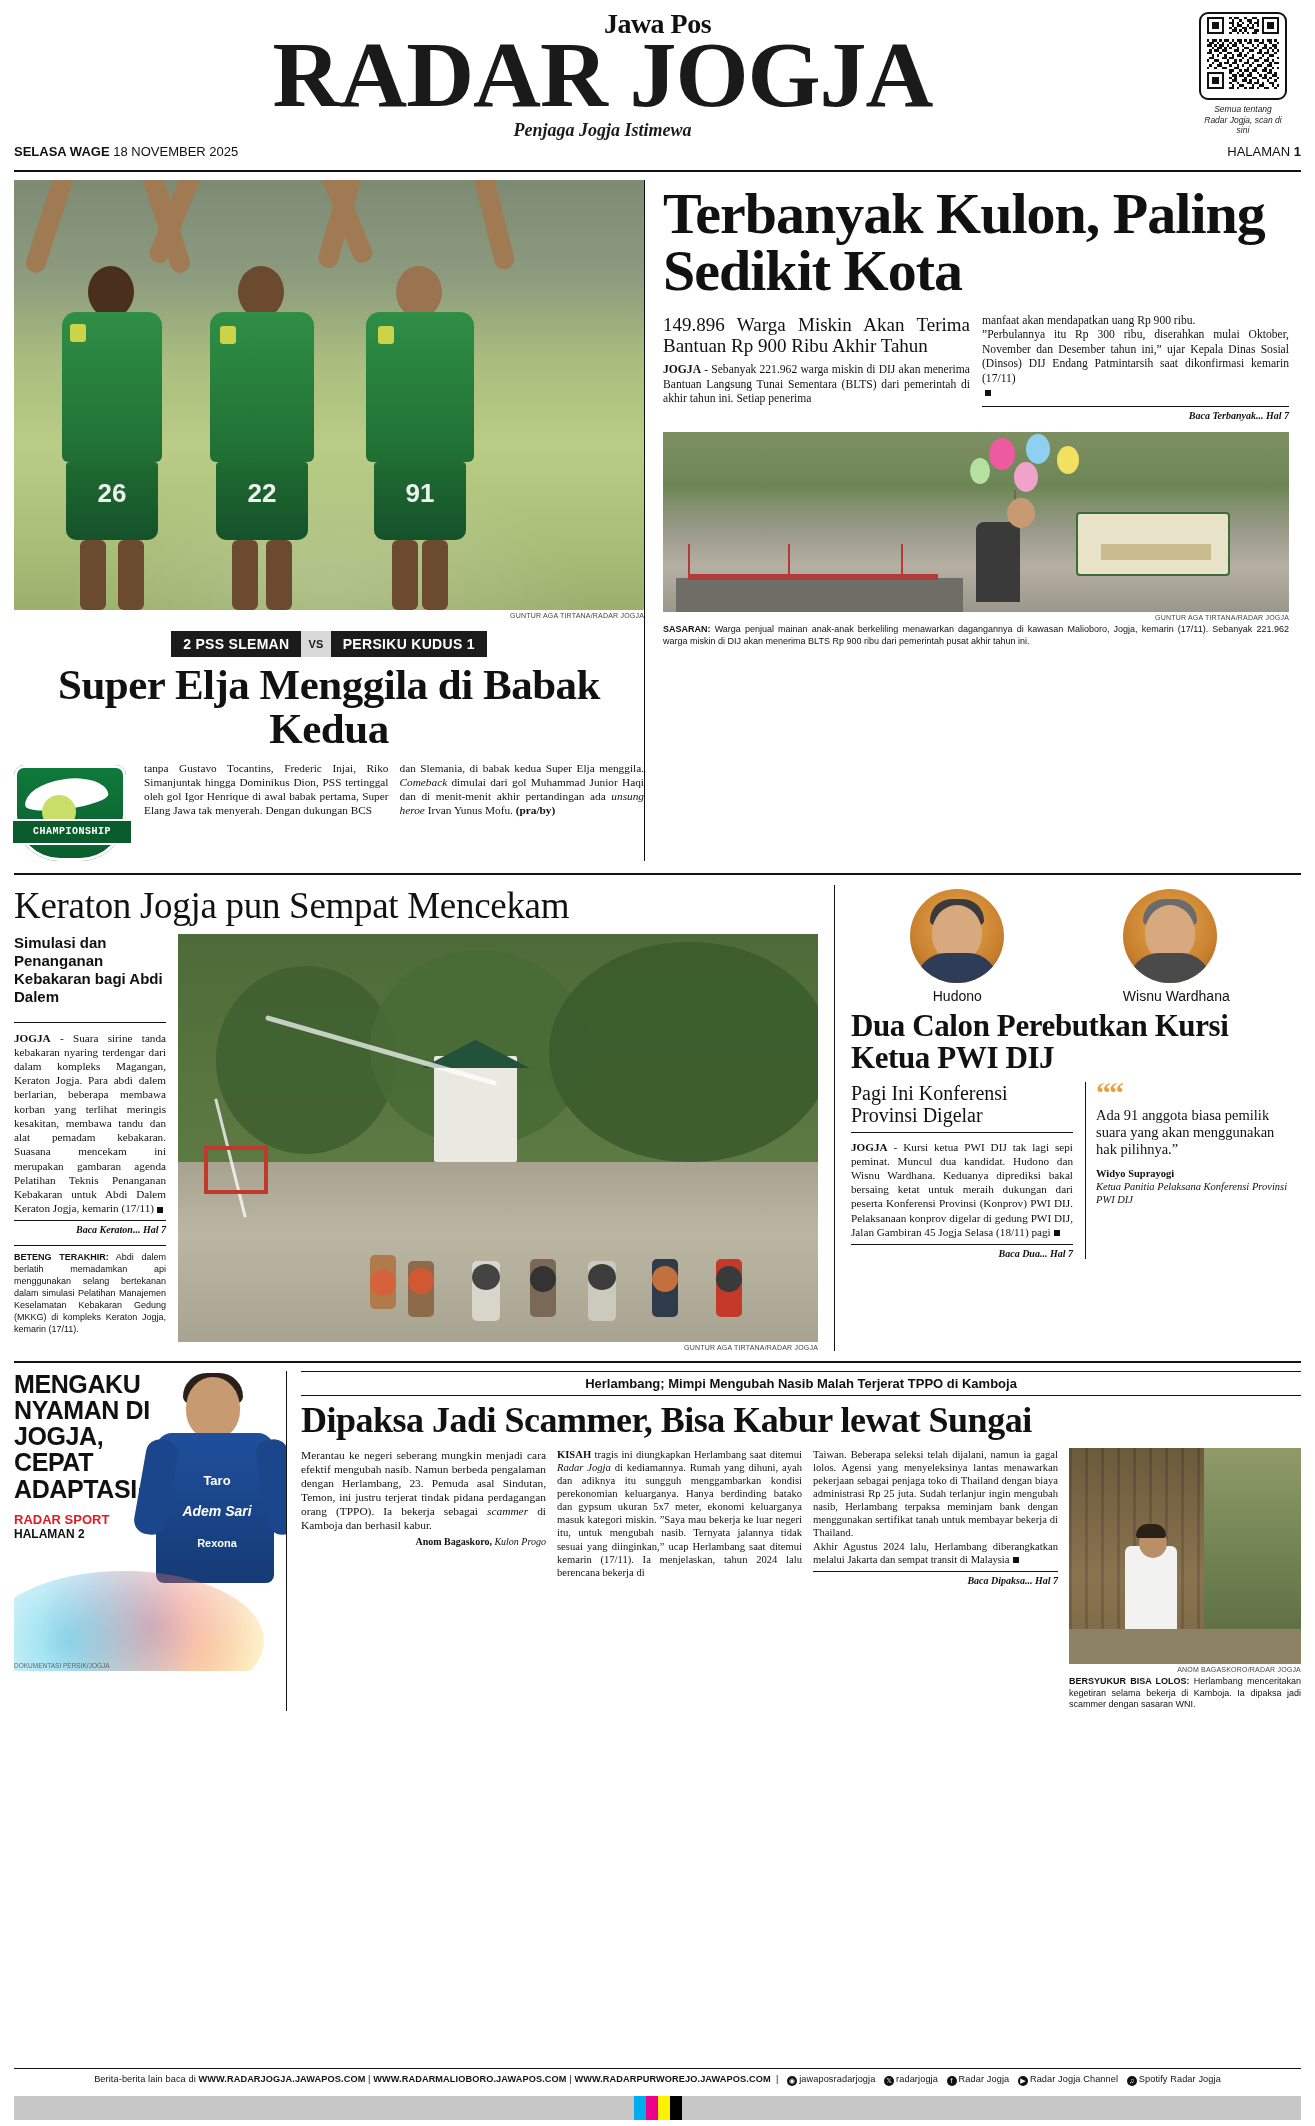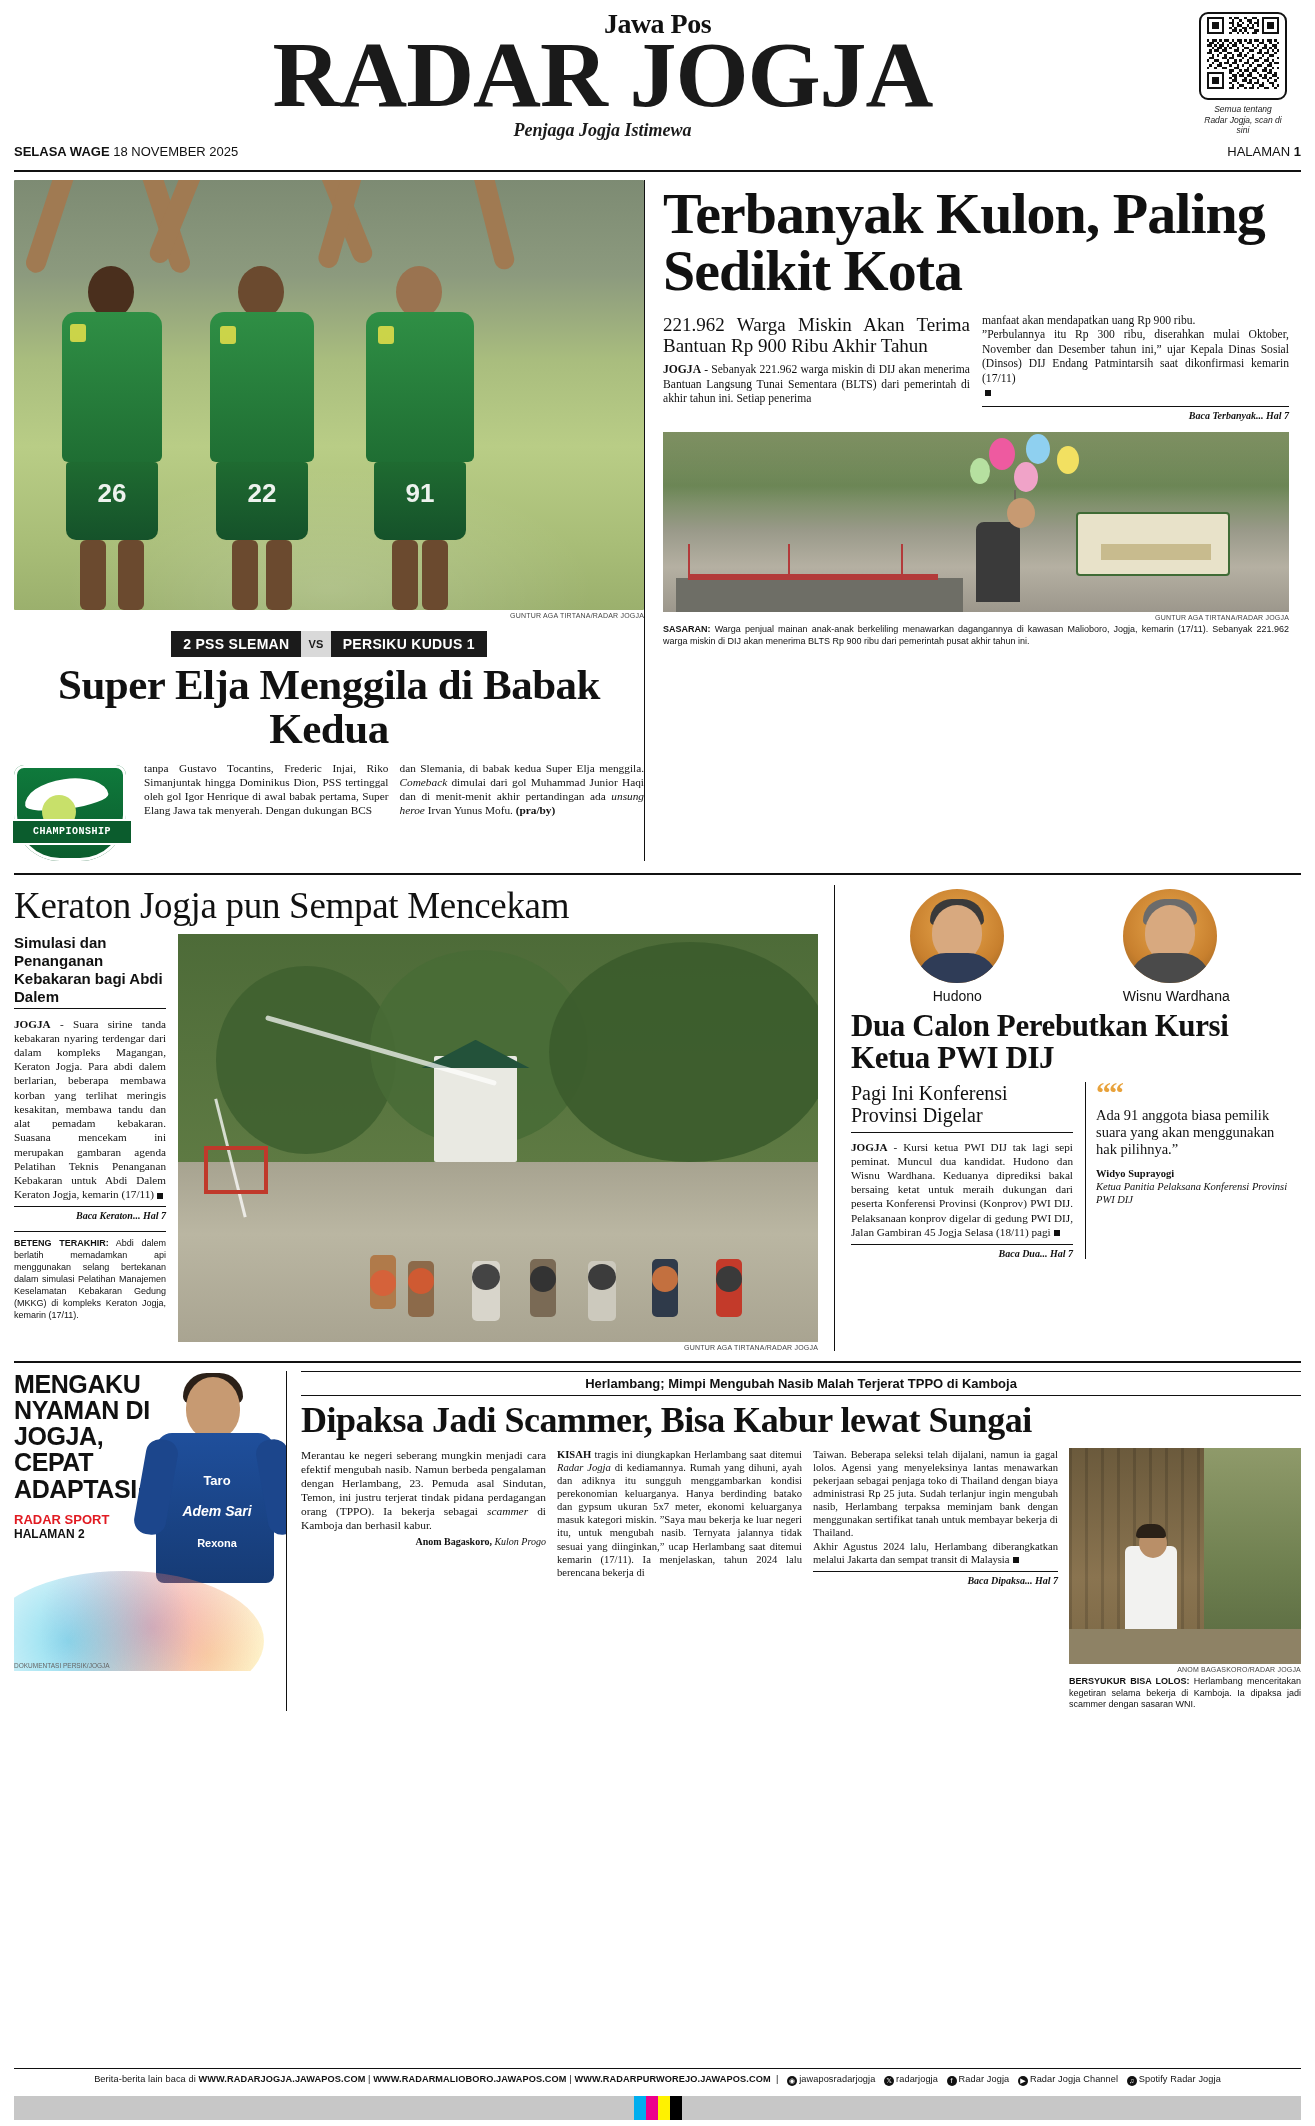--- a/index.html
+++ b/index.html
@@ -89,21 +89,21 @@
   .hr-thick{border:0;border-top:2px solid #111;margin:12px 0 0;}
 
   
   .grid-mid{display:flex;margin-top:10px;}
   .mid-left{width:820px;padding-right:16px;box-sizing:border-box;}
   .mid-right{width:455px;padding-left:16px;border-left:1.5px solid #111;box-sizing:border-box;}
 
   h2.keraton{font-family:"Liberation Serif",serif;font-weight:400;font-size:37px;line-height:1.05;margin:2px 0 8px;letter-spacing:-.3px;}
   .keraton-flex{display:flex;gap:12px;}
   .keraton-col{width:152px;flex:none;}
-  .deck{font-family:"Liberation Sans",sans-serif;font-weight:bold;font-size:15px;line-height:1.2;margin-bottom:8px;border-bottom:1px solid #111;padding-bottom:2px;}
+  .deck{font-family:"Liberation Sans",sans-serif;font-weight:bold;font-size:15px;line-height:1.2;margin-bottom:8px;border-bottom:1px solid #111;padding-bottom:16px;}
   .bodytext{font-size:11.2px;line-height:1.27;text-align:justify;}
   .bodytext b{font-weight:bold;}
   .fire-photo{flex:1;height:408px;
     background:
       radial-gradient(ellipse 30% 60% at 42% 45%, rgba(255,255,255,.55), transparent 60%),
       linear-gradient(#7f9a62 0%,#6d8a52 25%,#8e9c72 50%,#a9a590 68%,#9aa083 85%,#87916f 100%);
     position:relative;overflow:hidden;}
 
   
   .faces{display:flex;justify-content:space-around;margin:4px 0 6px;}
@@ -477,21 +477,21 @@
           <div class="c">tanpa Gustavo Tocantins, Frederic Injai, Riko Simanjuntak hingga Dominikus Dion, PSS tertinggal oleh gol Igor Henrique di awal babak pertama, Super Elang Jawa tak menyerah. Dengan dukungan BCS</div>
           <div class="c">dan Slemania, di babak kedua Super Elja menggila. <i>Comeback</i> dimulai dari gol Muhammad Junior Haqi dan di menit-menit akhir pertandingan ada <i>unsung heroe</i> Irvan Yunus Mofu. <b>(pra/by)</b></div>
         </div>
       </div>
     </div>
 
     <div class="col-right">
       <h1 class="hl-right">Terbanyak Kulon, Paling Sedikit Kota</h1>
       <div class="sub2">
         <div class="c">
-          <div class="kicker">221.962 Warga Miskin Akan Terima Bantuan Rp 900 Ribu Akhir Tahun</div>
+          <div class="kicker">149.896 Warga Miskin Akan Terima Bantuan Rp 900 Ribu Akhir Tahun</div>
           <div><b>JOGJA</b> - Sebanyak 221.962 warga miskin di DIJ akan menerima Bantuan Langsung Tunai Sementara (BLTS) dari pemerintah di akhir tahun ini. Setiap penerima</div>
         </div>
         <div class="c">
           <div style="white-space:pre-line;">manfaat akan mendapatkan uang Rp 900 ribu.
 ”Perbulannya itu Rp 300 ribu, diserahkan mulai Oktober, November dan Desember tahun ini,” ujar Kepala Dinas Sosial (Dinsos) DIJ Endang Patmintarsih saat dikonfirmasi kemarin (17/11)</div>
           <span class="sq"></span>
           <div class="jumpline">Baca Terbanyak... Hal 7</div>
         </div>
       </div>
 

